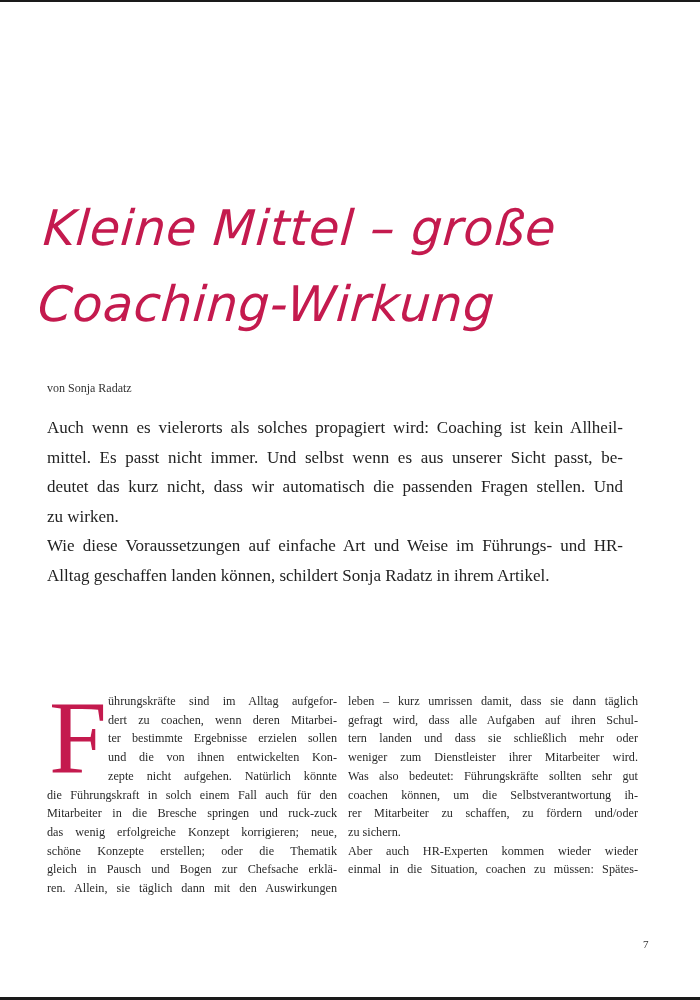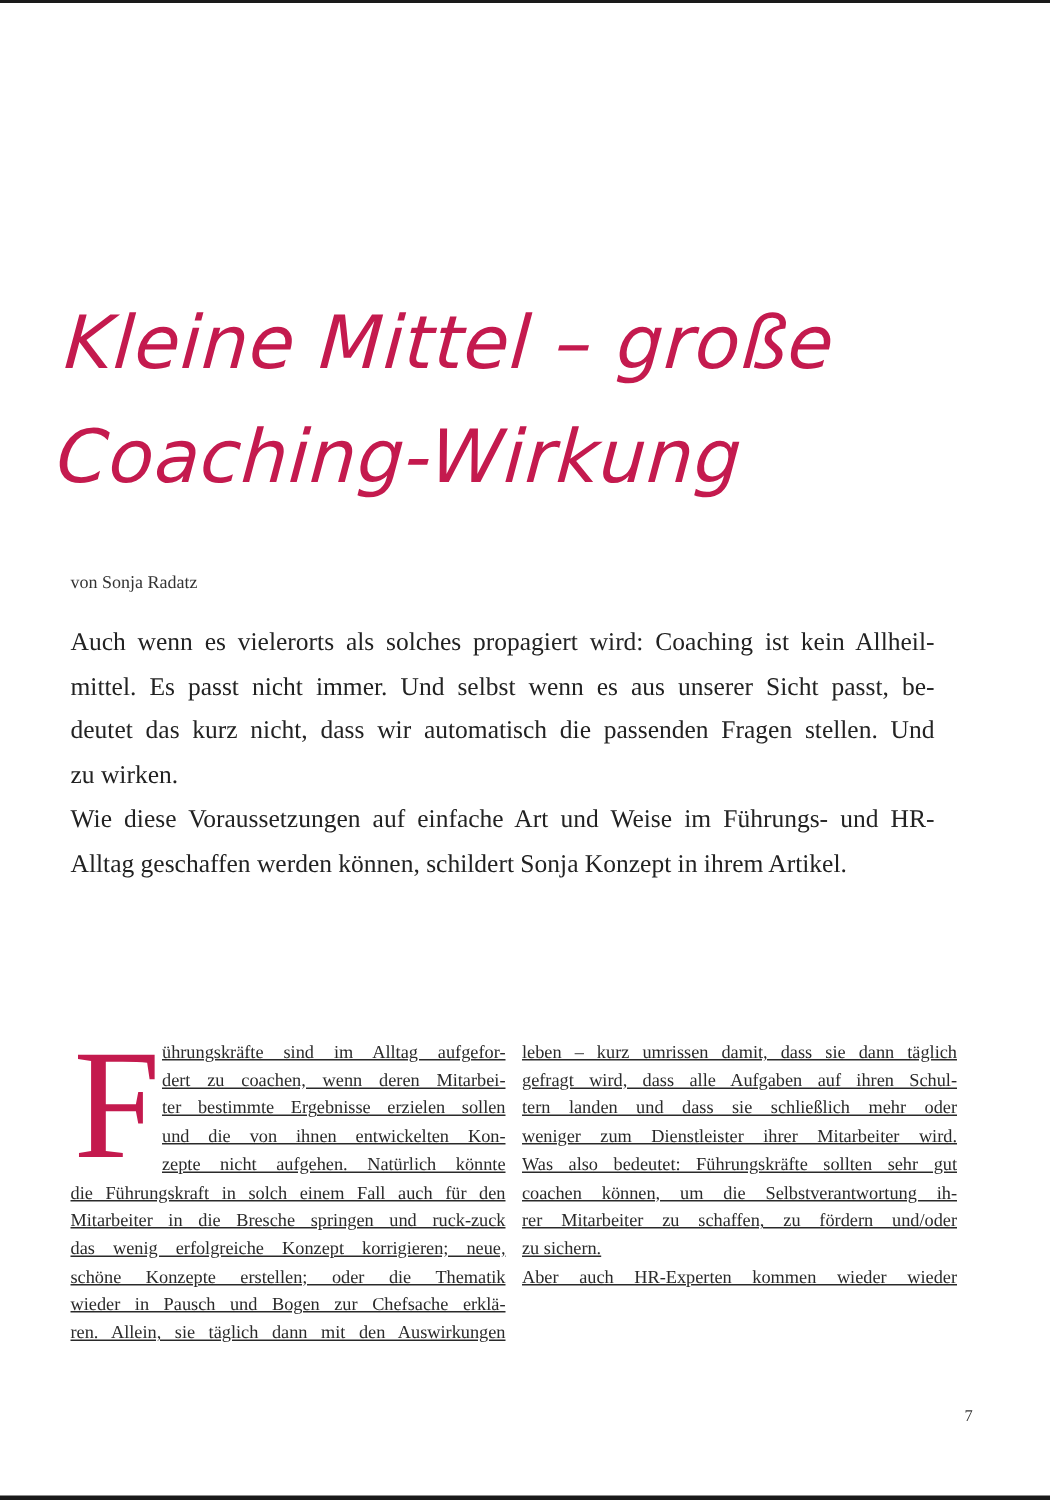--- a/index.html
+++ b/index.html
@@ -33,21 +33,21 @@
 
   .intro {
     position: absolute; left: 47px; top: 413px; width: 576px;
     font-size: 17px; line-height: 29.5px; color: #222;
   }
   .intro .line { display: block; white-space: nowrap; text-align: justify; text-align-last: justify; }
   .intro .line.last { text-align-last: left; }
 
   .col {
     position: absolute; top: 692px; width: 290px;
-    font-size: 12.2px; line-height: 18.7px; color: #2a2a2a; text-decoration: underline;
+    font-size: 12.2px; line-height: 18.7px; color: #2a2a2a;
   }
   .col-left { left: 47px; }
   .col-right { left: 348px; width: 290px; }
   .col .line { display: block; white-space: nowrap; text-align: justify; text-align-last: justify; }
   .col .line.last { text-align-last: left; }
   .col .line.indent { padding-left: 61px; }
 
   .dropcap {
     position: absolute; left: 49px; top: 696px;
     font-family: "Liberation Serif", serif;
@@ -72,46 +72,47 @@
 </h1>
 
 <div class="byline">von Sonja Radatz</div>
 
 <div class="intro">
   <span class="line">Auch wenn es vielerorts als solches propagiert wird: Coaching ist kein Allheil-</span>
   <span class="line">mittel. Es passt nicht immer. Und selbst wenn es aus unserer Sicht passt, be-</span>
   <span class="line">deutet das kurz nicht, dass wir automatisch die passenden Fragen stellen.  Und</span>
   <span class="line last">zu wirken.</span>
   <span class="line">Wie diese Voraussetzungen auf einfache Art und Weise im Führungs- und HR-</span>
-  <span class="line last">Alltag geschaffen werden können, schildert Sonja Konzept in ihrem Artikel.</span>
+  <span class="line last">Alltag geschaffen landen können, schildert Sonja Radatz in ihrem Artikel.</span>
 </div>
 
 <div class="dropcap">F</div>
 
 <div class="col col-left">
   <span class="line indent">ührungskräfte sind im Alltag aufgefor-</span>
   <span class="line indent">dert zu coachen, wenn deren Mitarbei-</span>
   <span class="line indent">ter bestimmte Ergebnisse erzielen sollen</span>
   <span class="line indent">und die von ihnen entwickelten Kon-</span>
   <span class="line indent">zepte nicht aufgehen. Natürlich könnte</span>
   <span class="line">die Führungskraft in solch einem Fall auch für den</span>
   <span class="line">Mitarbeiter in die Bresche springen und ruck-zuck</span>
   <span class="line">das wenig erfolgreiche Konzept korrigieren; neue,</span>
   <span class="line">schöne Konzepte erstellen; oder die Thematik</span>
-  <span class="line">wieder in Pausch und Bogen zur Chefsache erklä-</span>
+  <span class="line">gleich in Pausch und Bogen zur Chefsache erklä-</span>
   <span class="line">ren. Allein, sie täglich dann mit den Auswirkungen</span>
 </div>
 
 <div class="col col-right">
   <span class="line">leben – kurz umrissen damit, dass sie dann täglich</span>
   <span class="line">gefragt wird, dass alle Aufgaben auf ihren Schul-</span>
   <span class="line">tern landen und dass sie schließlich mehr oder</span>
   <span class="line">weniger zum Dienstleister ihrer Mitarbeiter wird.</span>
   <span class="line">Was also bedeutet: Führungskräfte sollten sehr gut</span>
   <span class="line">coachen können, um die Selbstverantwortung ih-</span>
   <span class="line">rer Mitarbeiter zu schaffen, zu fördern und/oder</span>
   <span class="line last">zu sichern.</span>
   <span class="line">Aber auch HR-Experten kommen wieder wieder</span>
+  <span class="line">einmal in die Situation, coachen zu müssen: Spätes-</span>
 </div>
 
 <div class="page-number">7</div>
 
 <div class="frame-bottom"></div>
 
 </body></html>

